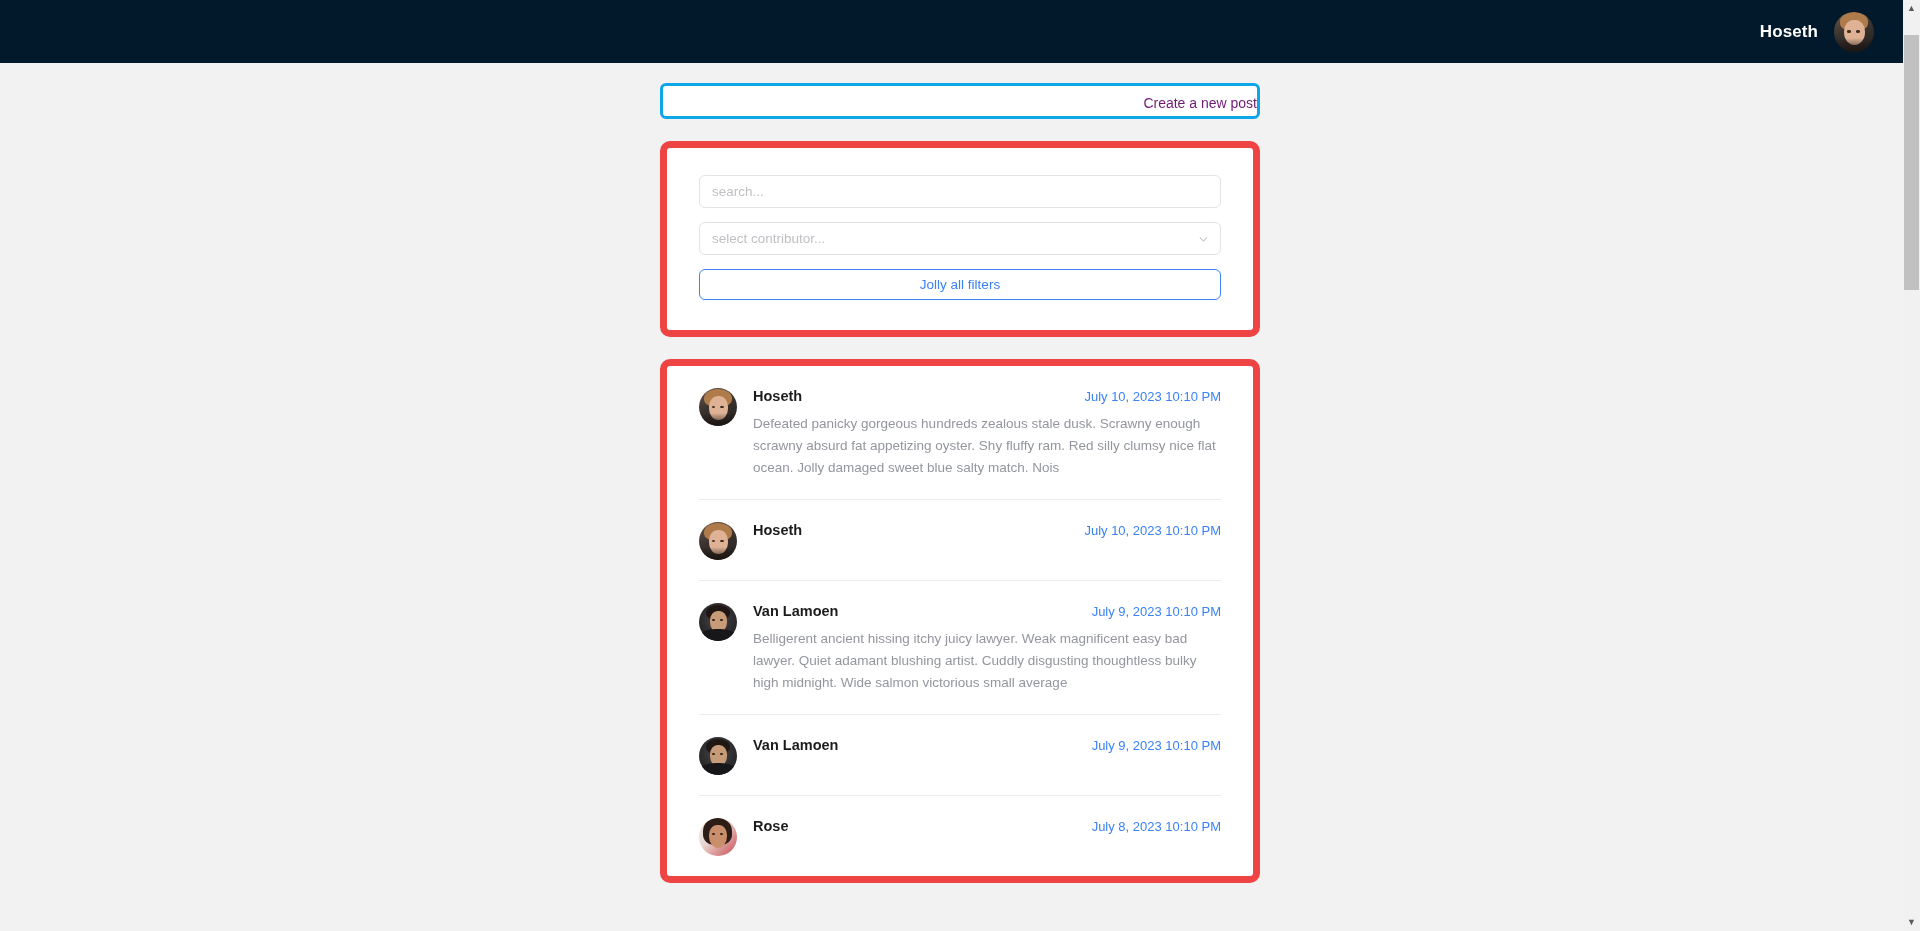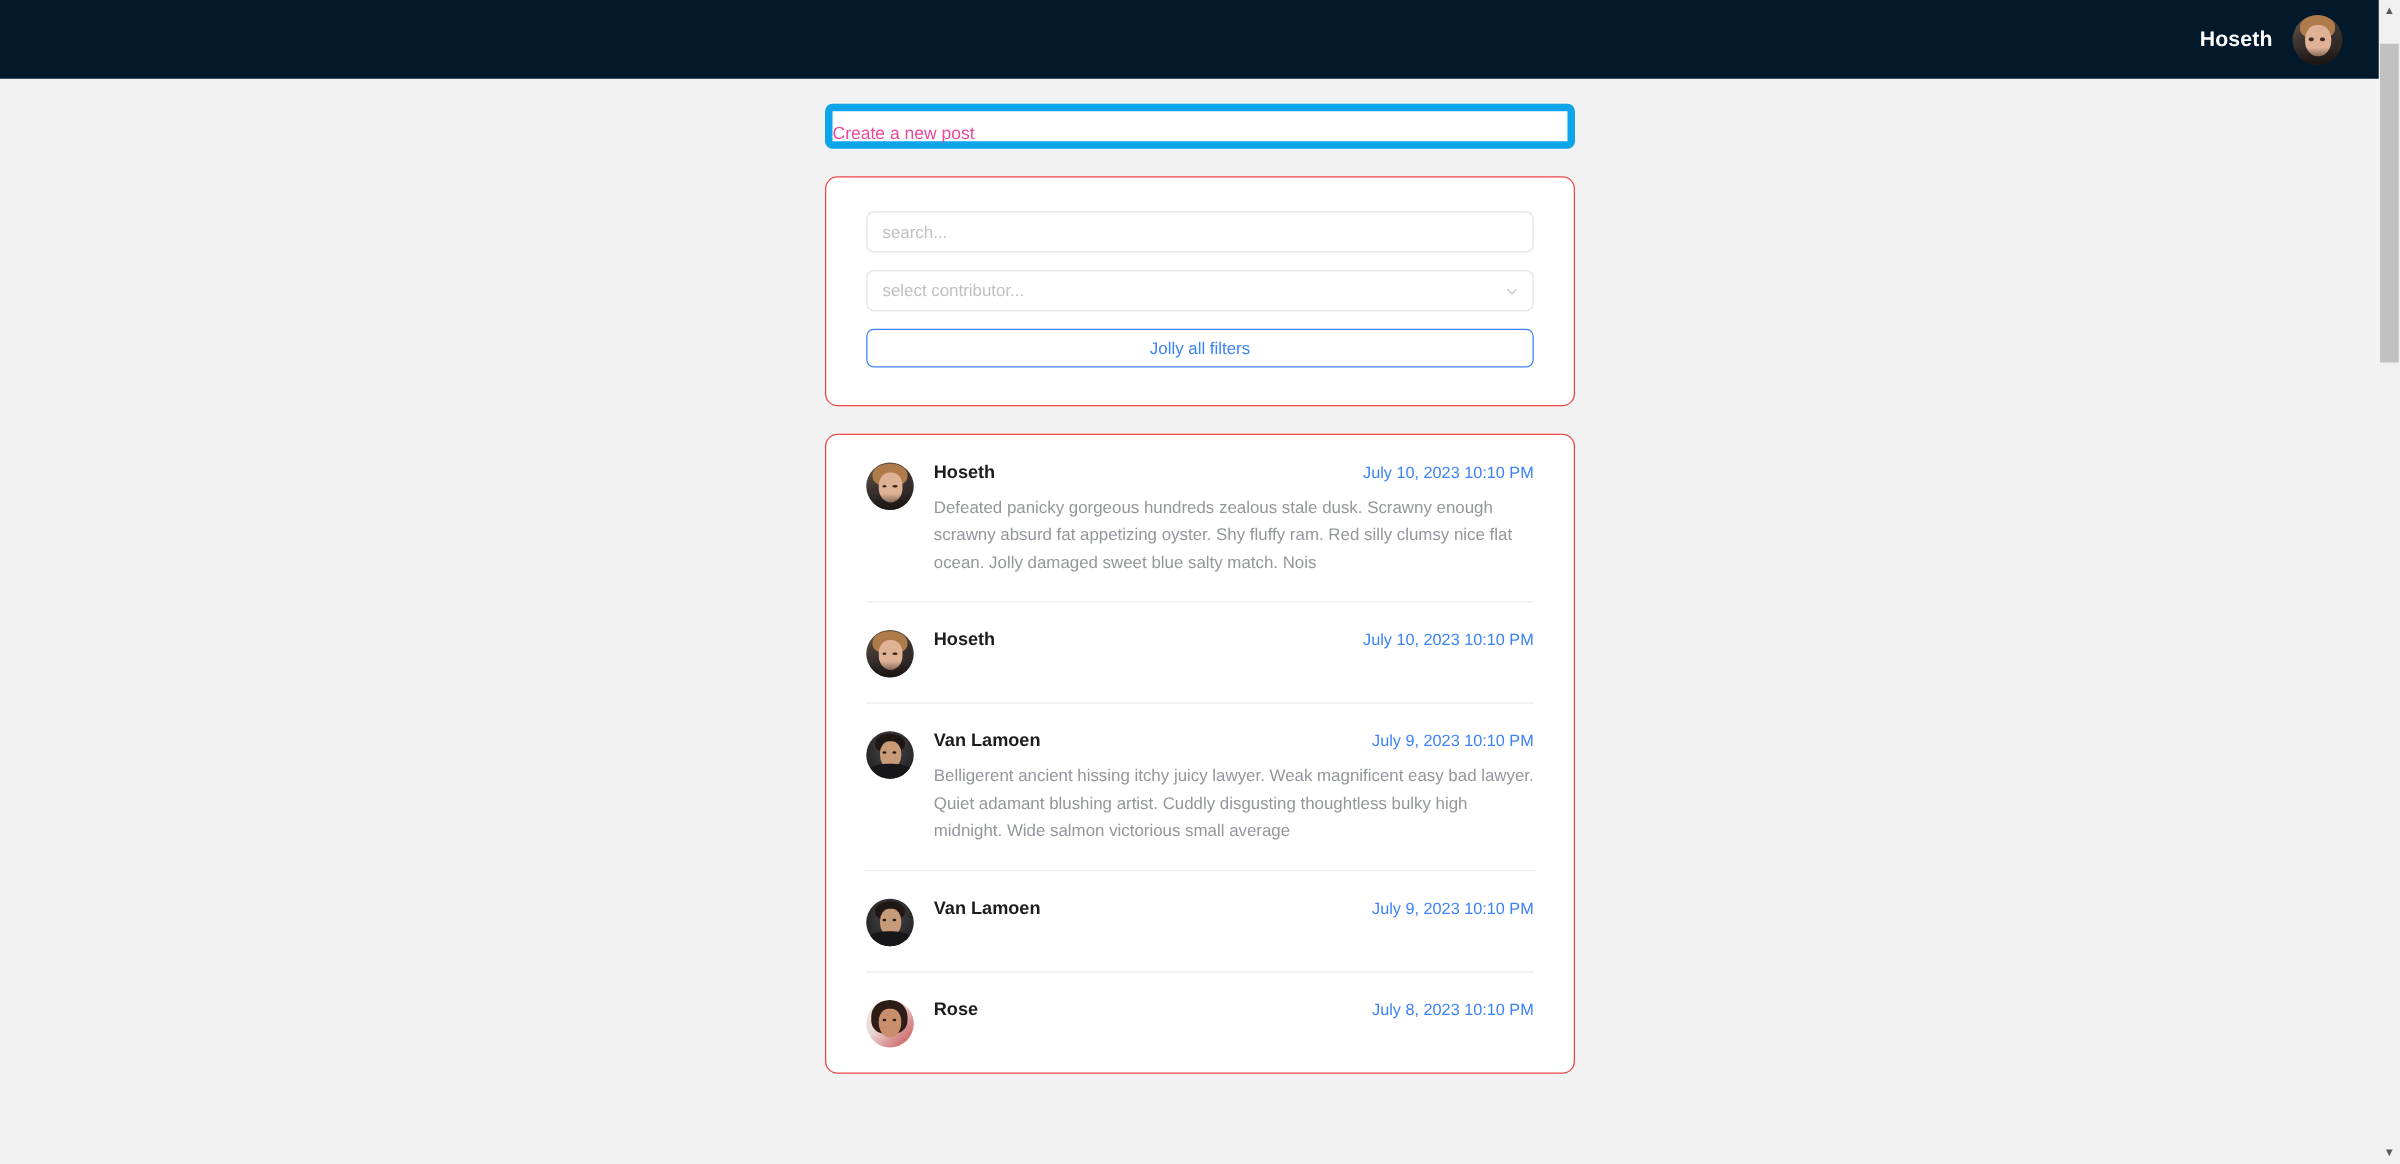--- a/index.html
+++ b/index.html
@@ -124,35 +124,35 @@
     margin: 0 auto;
     padding-top: 20px;
   }
 
   
   .create-post-btn {
     display: block;
     width: 100%;
     height: 36px;
     line-height: 34px;
-    text-align: left;
+    text-align: right;
     background: #ffffff;
-    border: 6px solid #0ea5e9;
+    border: 3px solid #0ea5e9;
     border-radius: 6px;
-    color: #ec4899;
+    color: #701a75;
     font-size: 14px;
     font-family: "Liberation Sans", sans-serif;
     cursor: pointer;
     padding: 0;
   }
 
   
   .card {
     background: #ffffff;
-    border: 1px solid #ef4444;
+    border: 7px solid #ef4444;
     border-radius: 10px;
     margin-top: 22px;
   }
 
   .filter-card {
     padding: 27px 32px 30px 32px;
   }
 
   .filter-row { margin-bottom: 14px; }
   .filter-row:last-child { margin-bottom: 0; }

